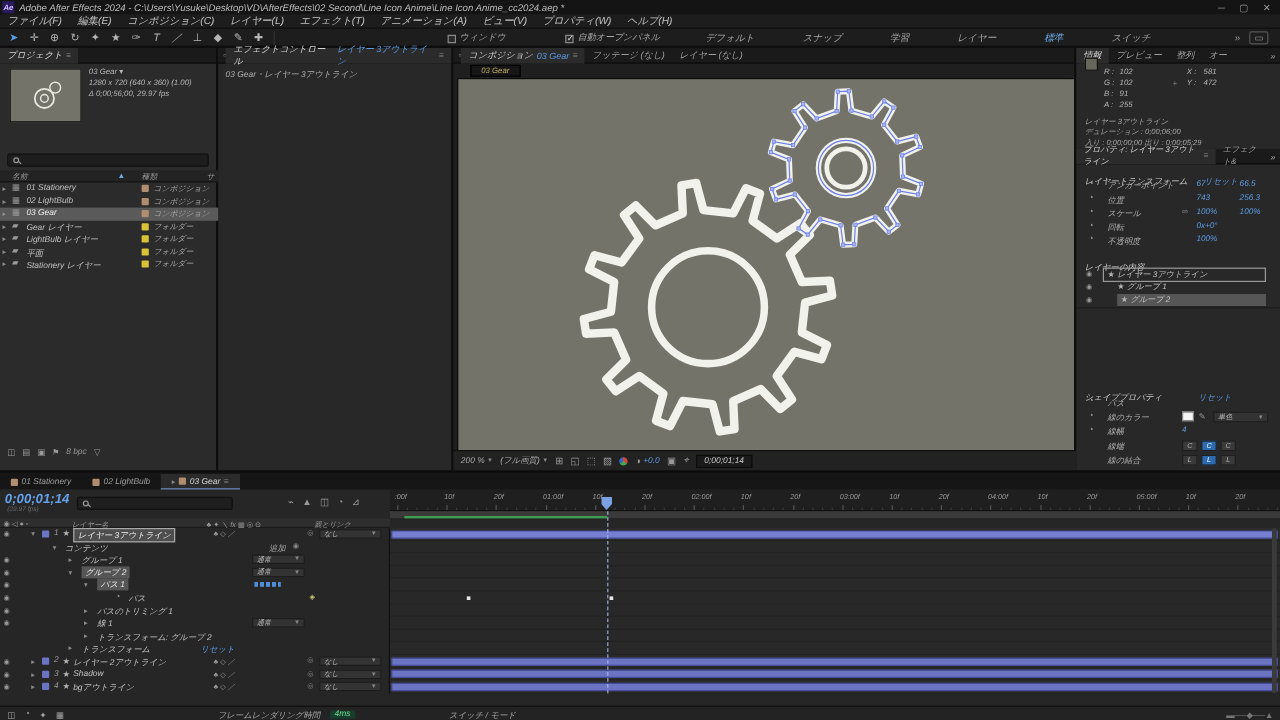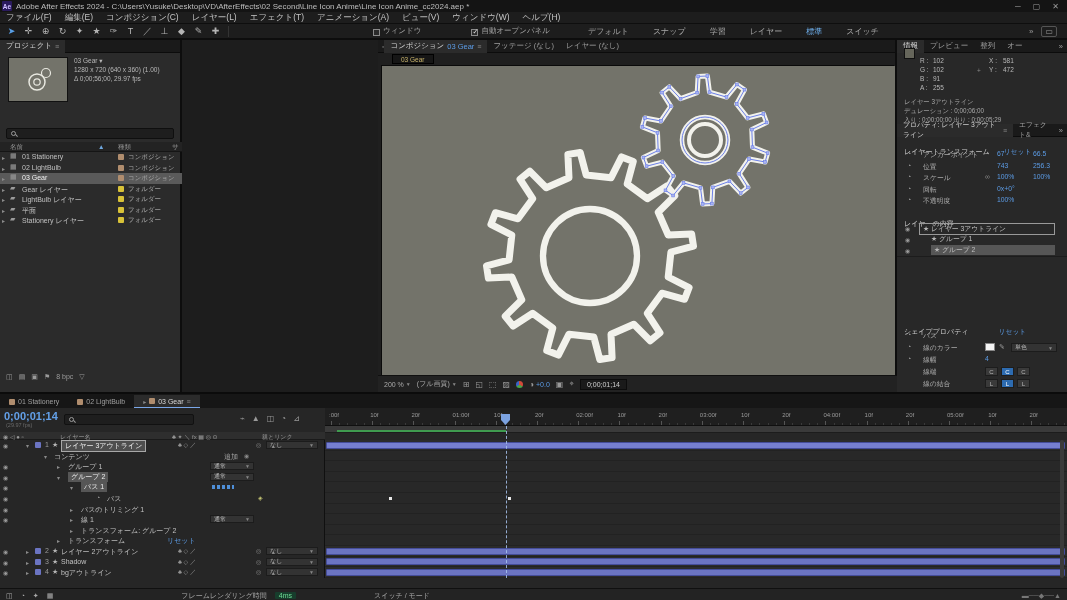--- a/index.html
+++ b/index.html
@@ -1,32 +1,32 @@
 <!DOCTYPE html>
 <html><head>
 <meta charset="utf-8">
 <style>
   * { margin:0; padding:0; box-sizing:border-box; }
   html,body { background:#000; }
   body { font-family:"Liberation Sans","DejaVu Sans",sans-serif; }
   #root { position:relative; width:1067px; height:600px; background:#1d1d1d; overflow:hidden; color:#c8c8c8; }
-  .abs { position:absolute; }
+  .abs { position:absolute;font-style:italic; }
 
   
   #titlebar { left:0; top:0; width:1067px; height:12px; background:#141414; display:flex; align-items:center; font-size:8px; color:#bdbdbd; }
   #ae-badge { width:10px; height:10px; margin:0 4px 0 2px; background:#2a1a5e; color:#cfc0ff; font-size:6.5px; font-weight:bold; display:flex; align-items:center; justify-content:center; border-radius:1px; }
   #win-btns { margin-left:auto; display:flex; gap:12px; padding-right:8px; color:#9a9a9a; font-size:8px; }
   #menubar { left:0; top:12px; width:1067px; height:12px; background:#1d1d1d; display:flex; align-items:center; gap:13px; padding-left:6px; font-size:8.5px; color:#c4c4c4; border-bottom:1px solid #0e0e0e; }
   #toolbar { left:0; top:24px; width:1067px; height:16px; background:#1d1d1d; display:flex; align-items:center; font-size:9px; border-bottom:2px solid #0d0d0d; }
   .tool { width:17px; height:14px; display:flex; align-items:center; justify-content:center; color:#b5b5b5; font-size:9px; }
   .tool.active { color:#59a0e8; }
   .tb-sep { width:1px; height:11px; background:#333; margin:0 4px; }
   .chk { width:7px; height:7px; border:1px solid #8a8a8a; background:#2a2a2a; display:inline-block; margin-right:3px; position:relative; top:1px;}
   .chk.on:after{ content:"✓"; position:absolute; left:0; top:-2px; font-size:7px; color:#ddd;}
-  #workspaces { display:flex; gap:0; margin-left:26px; font-size:8px; }
+  #workspaces { display:flex; gap:16px; margin-left:26px; font-size:8px; }
   .ws { padding:2px 12px; color:#a8a8a8; }
   .ws.active { color:#6fb1ef; }
   #tb-right { margin-left:auto; padding-right:10px; color:#9a9a9a; font-size:8px; display:flex; gap:8px; align-items:center;}
 
   
   .pheader { background:#1a1a1a; height:13px; display:flex; align-items:center; font-size:7.5px; color:#9f9f9f; border-bottom:1px solid #0c0c0c; }
   .ptab { padding:2px 6px; height:13px; display:flex; align-items:center; gap:3px; }
   .ptab.active { background:#2b2b2b; color:#d6d6d6; }
   .blue { color:#5c9ce6; }
   .menu-glyph { color:#8a8a8a; font-size:7px; }
@@ -122,21 +122,21 @@
   </div>
 
   <div id="menubar" class="abs">
       <span>ファイル(F)</span>
       <span>編集(E)</span>
       <span>コンポジション(C)</span>
       <span>レイヤー(L)</span>
       <span>エフェクト(T)</span>
       <span>アニメーション(A)</span>
       <span>ビュー(V)</span>
-      <span>ウィンドウ(W)</span>
+      <span>プロパティ(W)</span>
       <span>ヘルプ(H)</span>
     </div>
 
   <div id="toolbar" class="abs">
     <div id="tools" style="display:flex;align-items:center;padding-left:3px;">
         <div class="tool active">➤</div>
         <div class="tool">✛</div>
         <div class="tool">⊕</div>
         <div class="tool">↻</div>
         <div class="tool">✦</div>
@@ -254,20 +254,31 @@
     <div id="proj-footer" class="abs">
       <span>◫</span>
       <span>▤</span>
       <span>▣</span>
       <span>⚑</span>
       <span>8 bpc</span>
       <span>▽</span>
     </div>
   </div>
 
+  <div id="ec-panel" class="abs">
+    <div class="pheader">
+      <span class="menu-glyph" style="margin-left:4px;">▫</span>
+      <div class="ptab active">
+        <span>エフェクトコントロール</span>
+          <span class="blue">レイヤー 3アウトライン</span>
+        <span class="menu-glyph">≡</span>
+      </div>
+    </div>
+    <div id="ec-heading" class="abs">03 Gear・レイヤー 3アウトライン</div>
+  </div>
 
   <div id="viewer" class="abs">
     <div class="pheader">
       <span class="menu-glyph" style="margin-left:4px;">▫</span>
       <div class="ptab active">
         <span>コンポジション</span>
           <span class="blue">03 Gear</span>
         <span class="menu-glyph">≡</span>
       </div>
       <div class="ptab">

